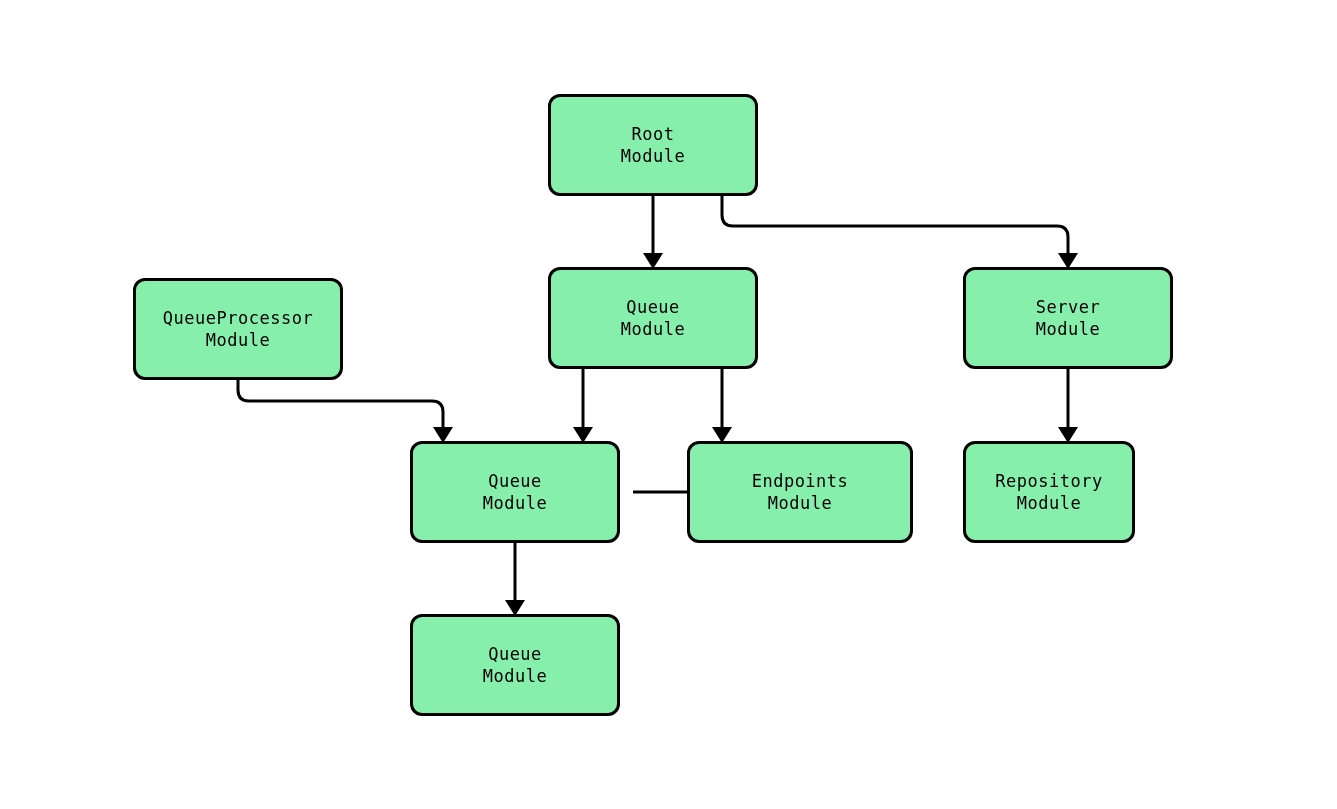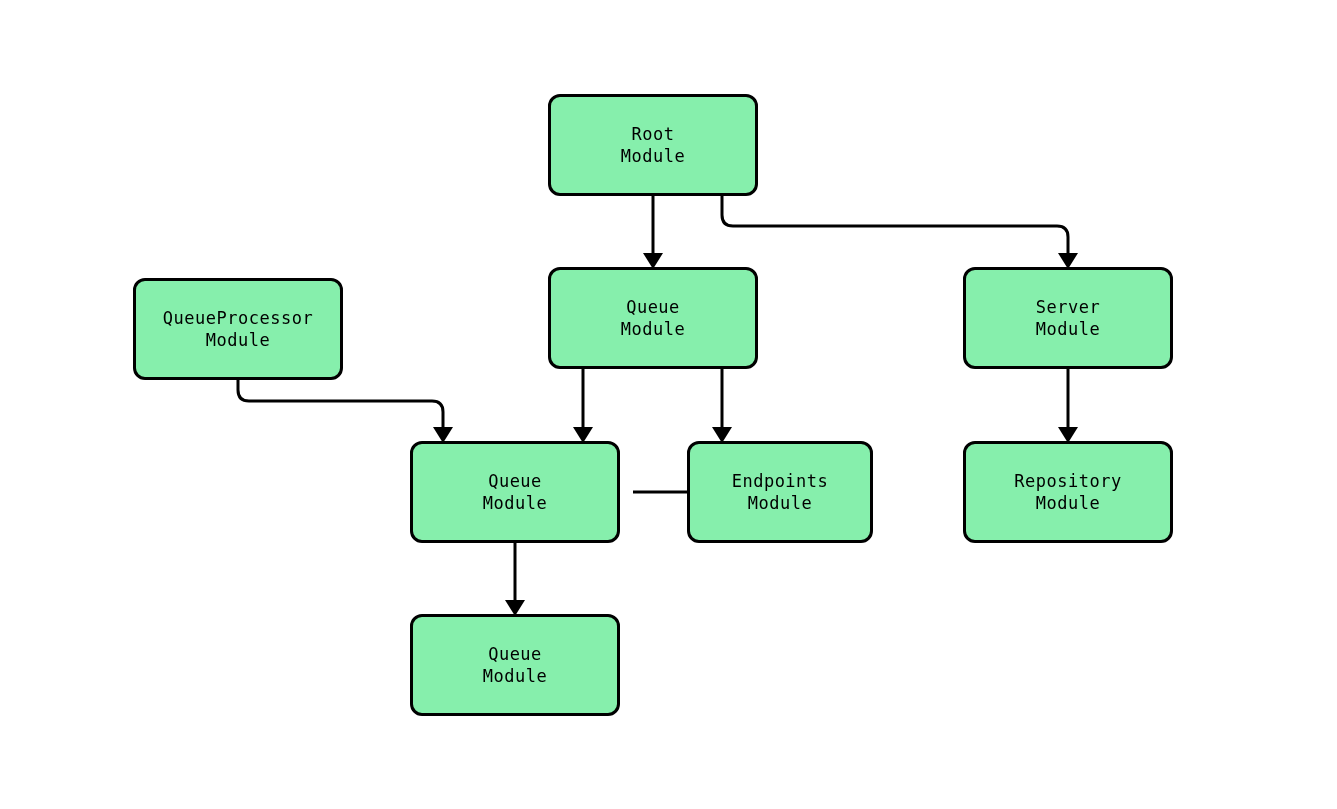--- a/index.html
+++ b/index.html
@@ -99,26 +99,26 @@
   <div class="node" style="left: 963px; top: 267px; width: 210px; height: 102px;">
     <span class="node-line">Server</span>
     <span class="node-line">Module</span>
   </div>
 
   <div class="node" style="left: 410px; top: 441px; width: 210px; height: 102px;">
     <span class="node-line">Queue</span>
     <span class="node-line">Module</span>
   </div>
 
-  <div class="node" style="left: 687px; top: 441px; width: 186px; height: 102px;">
+  <div class="node" style="left: 687px; top: 441px; width: 226px; height: 102px;">
     <span class="node-line">Endpoints</span>
     <span class="node-line">Module</span>
   </div>
 
-  <div class="node" style="left: 963px; top: 441px; width: 210px; height: 102px;">
+  <div class="node" style="left: 963px; top: 441px; width: 172px; height: 102px;">
     <span class="node-line">Repository</span>
     <span class="node-line">Module</span>
   </div>
 
   <div class="node" style="left: 410px; top: 614px; width: 210px; height: 102px;">
     <span class="node-line">Queue</span>
     <span class="node-line">Module</span>
   </div>
 
 </div>

